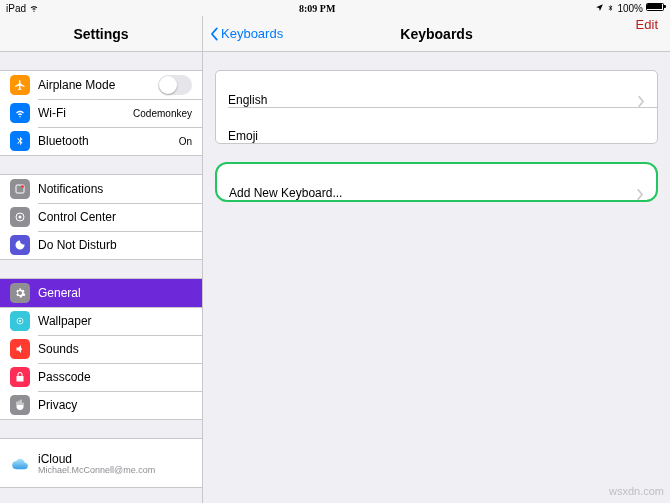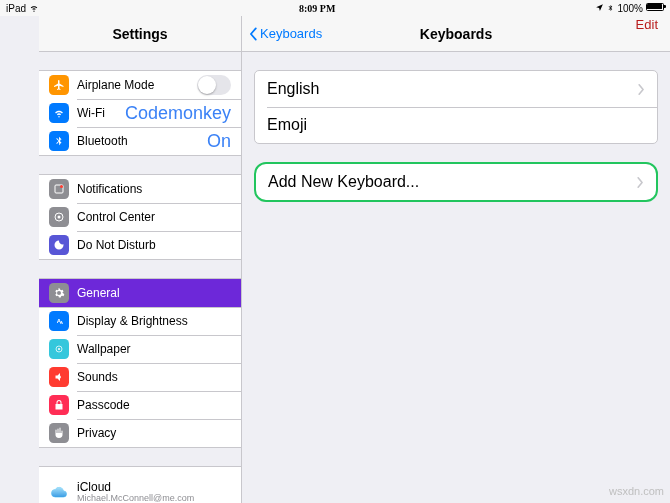--- a/index.html
+++ b/index.html
@@ -5,34 +5,34 @@
     * { margin: 0; padding: 0; box-sizing: border-box; font-family: -apple-system, "Helvetica Neue", Helvetica, Arial, sans-serif; }
     body { width: 670px; height: 503px; background: #efeff4; overflow: hidden; position: relative; }
     .status-bar { height: 16px; background: #f7f7f7; display: flex; align-items: center; justify-content: space-between; padding: 0 6px; font-size: 10px; color: #000; }
     .status-left, .status-right { display: flex; align-items: flex-start; gap: 3px; }
     .status-center { font-weight: 600; font-family: Liberation Serif, serif; }
     .wifi-icon svg { width: 10px; height: 10px; }
     .battery { display: inline-flex; align-items: center; gap: 2px; }
     .battery-body { width: 18px; height: 8px; border: 1px solid #000; border-radius: 1.5px; position: relative; }
     .battery-body::after { content: ""; position: absolute; right: -3px; top: 1.5px; width: 1.5px; height: 3px; background: #000; border-radius: 0 1px 1px 0; }
     .battery-fill { background: #000; position: absolute; left: 0.5px; top: 0.5px; bottom: 0.5px; right: 0.5px; border-radius: 0.5px; }
-    .container { display: flex; height: calc(100% - 16px); padding-left: 39px; }
+    .container { display: flex; height: calc(100% - 16px); }
     .sidebar { width: 203px; border-right: 1px solid #c8c7cc; background: #efeff4; overflow: hidden; display: flex; flex-direction: column; }
     .sidebar-header { height: 36px; background: #f7f7f7; border-bottom: 1px solid #c8c7cc; display: flex; align-items: center; justify-content: center; font-weight: 600; font-size: 14px; }
     .sidebar-body { flex: 1; overflow-y: auto; }
     .group { background: #fff; border-top: 1px solid #c8c7cc; border-bottom: 1px solid #c8c7cc; margin-top: 18px; }
     .group:first-of-type { margin-top: 18px; }
     .row { display: flex; align-items: center; height: 28px; padding: 0 10px; font-size: 12px; position: relative; }
     .row + .row::before { content: ""; position: absolute; left: 38px; top: 0; right: 0; height: 1px; background: #c8c7cc; }
     .row.selected { background: #6d28d9; color: #fff; }
     .row.selected::before { display: none; }
     .row.selected + .row::before { left: 0; }
     .row .icon { width: 20px; height: 20px; border-radius: 4.5px; margin-right: 8px; display: flex; align-items: center; justify-content: center; color: #fff; flex-shrink: 0; }
     .row .label { flex: 1; }
-    .row .value { color: #3b82f6; font-size: 18px; }
+    .row .value { color: #000000; font-size: 10px; }
     .toggle { width: 34px; height: 20px; background: #e5e5ea; border-radius: 10px; position: relative; }
     .toggle-knob { position: absolute; width: 18px; height: 18px; background: #fff; border-radius: 50%; top: 1px; left: 1px; box-shadow: 0 1px 2px rgba(0,0,0,0.3); }
     .ic-airplane { background: #ff9500; }
     .ic-wifi { background: #007aff; }
     .ic-bluetooth { background: #007aff; }
     .ic-notifications { background: #8e8e93; }
     .ic-controlcenter { background: #8e8e93; }
     .ic-dnd { background: #5856d6; }
     .ic-general { background: #8e8e93; }
     .ic-display { background: #007aff; }
@@ -45,21 +45,21 @@
     .row.tall { height: 48px; }
     .row.tall .labelwrap { display: flex; flex-direction: column; }
     .main { flex: 1; background: #efeff4; display: flex; flex-direction: column; }
     .main-header { height: 36px; background: #f7f7f7; border-bottom: 1px solid #c8c7cc; display: flex; align-items: center; justify-content: center; position: relative; }
     .main-header .title { font-weight: 600; font-size: 14px; }
     .back { position: absolute; left: 6px; top: 0; bottom: 0; display: flex; align-items: center; color: #007aff; font-size: 13px; gap: 2px; }
     .back svg { width: 10px; height: 14px; }
     .edit { position: absolute; right: 12px; top: 0; bottom: 18px; display: flex; align-items: center; color: #b91c1c; font-size: 13px; }
     .main-body { flex: 1; padding: 0 12px; overflow-y: auto; }
     .m-group { background: #fff; border: 1px solid #c8c7cc; border-radius: 5px; margin-top: 18px; }
-    .m-row { display: flex; align-items: center; height: 36px; padding: 0 12px; font-size: 16px; position: relative; }
+    .m-row { display: flex; align-items: flex-end; height: 36px; padding: 0 12px; font-size: 12px; position: relative; }
     .m-row + .m-row::before { content: ""; position: absolute; left: 12px; top: 0; right: 0; height: 1px; background: #c8c7cc; }
     .m-row .chevron { color: #c7c7cc; }
     .m-row .label { flex: 1; }
     .m-group.highlight { border: 2px solid #22c55e; border-radius: 12px; }
     .watermark { position: absolute; right: 6px; bottom: 6px; font-size: 11px; color: #bfbfbf; }
     svg { display: block; }
   </style>
 </head>
 <body>
 
@@ -160,29 +160,20 @@
       </div>
 
       <div class="group">
         <div class="row selected">
           <span class="icon ic-general">
             <svg width="12" height="12" viewBox="0 0 24 24" fill="#fff">
                 <path d="M12 8a4 4 0 100 8 4 4 0 000-8zm8.9 4c0 .5 0 .9-.1 1.3l2 1.6-2 3.4-2.4-.8c-.7.5-1.4 1-2.3 1.2l-.4 2.5h-4l-.4-2.5c-.8-.3-1.6-.7-2.3-1.2l-2.4.8-2-3.4 2-1.6c-.1-.4-.1-.8-.1-1.3s0-.9.1-1.3l-2-1.6 2-3.4 2.4.8c.7-.5 1.4-1 2.3-1.2L10 2.8h4l.4 2.5c.8.3 1.6.7 2.3 1.2l2.4-.8 2 3.4-2 1.6c.1.4.1.8.1 1.3z"></path>
               </svg>
           </span>
           <span class="label">General</span>
-        </div>
-        <div class="row">
-          <span class="icon ic-display">
-            <svg width="12" height="12" viewBox="0 0 24 24" fill="#fff">
-                <text x="12" y="16" text-anchor="middle" font-size="12" font-weight="bold" fill="#fff">A</text>
-                <text x="17" y="18" text-anchor="middle" font-size="8" fill="#fff">A</text>
-              </svg>
-          </span>
-          <span class="label">Display &amp; Brightness</span>
         </div>
         <div class="row">
           <span class="icon ic-wallpaper">
             <svg width="12" height="12" viewBox="0 0 24 24" fill="#fff">
                 <circle cx="12" cy="12" r="6" fill="none" stroke="#fff" stroke-width="1.5"></circle>
                 <circle cx="12" cy="12" r="2"></circle>
               </svg>
           </span>
           <span class="label">Wallpaper</span>
         </div>

